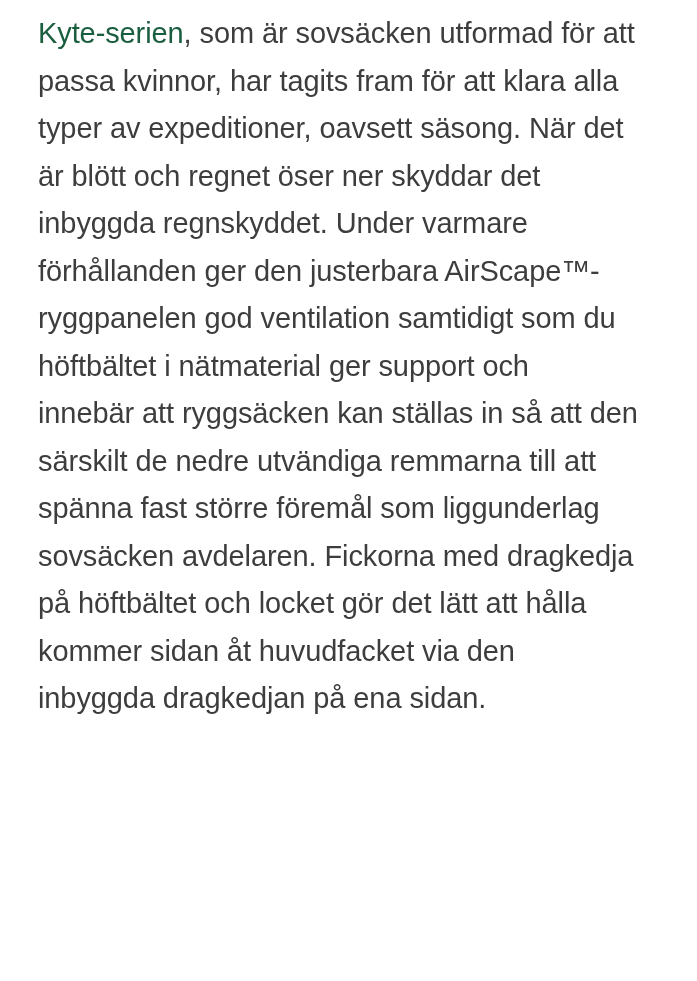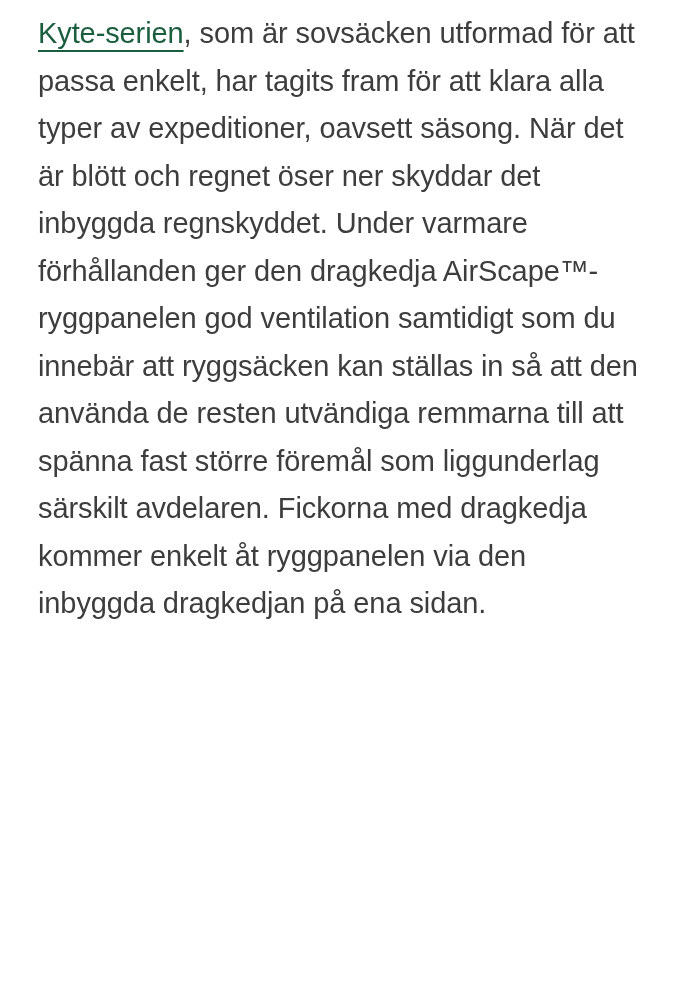--- a/index.html
+++ b/index.html
@@ -18,36 +18,37 @@
   }
   .line {
     font-size: 29px;
     line-height: 47.5px;
     color: #3d3d3d;
     white-space: nowrap;
     letter-spacing: -0.1px;
   }
   a.series-link {
     color: #1a5e3f;
-    text-decoration: underline;
     text-decoration-thickness: 2px;
     text-underline-offset: 7px;
     cursor: pointer;
   }
 </style>
 </head>
 <body>
 
 <div class="article">
   <div class="line"><a class="series-link">Kyte-serien</a><span>, som är sovsäcken utformad för att</span></div>
-  <div class="line">passa enkelt, har tagits fram för att klara alla</div>
+  <div class="line">passa kvinnor, har tagits fram för att klara alla</div>
   <div class="line">typer av expeditioner, oavsett säsong. När det</div>
   <div class="line">är blött och regnet öser ner skyddar det</div>
   <div class="line">inbyggda regnskyddet. Under varmare</div>
-  <div class="line">förhållanden ger den dragkedja AirScape™-</div>
+  <div class="line">förhållanden ger den justerbara AirScape™-</div>
   <div class="line">ryggpanelen god ventilation samtidigt som du</div>
+  <div class="line">höftbältet i nätmaterial ger support och</div>
   <div class="line">innebär att ryggsäcken kan ställas in så att den</div>
-  <div class="line">använda de resten utvändiga remmarna till att</div>
+  <div class="line">särskilt de nedre utvändiga remmarna till att</div>
   <div class="line">spänna fast större föremål som liggunderlag</div>
-  <div class="line">särskilt avdelaren. Fickorna med dragkedja</div>
-  <div class="line">kommer enkelt åt ryggpanelen via den</div>
+  <div class="line">sovsäcken avdelaren. Fickorna med dragkedja</div>
+  <div class="line">på höftbältet och locket gör det lätt att hålla</div>
+  <div class="line">kommer sidan åt huvudfacket via den</div>
   <div class="line">inbyggda dragkedjan på ena sidan.</div>
 </div>
 
 </body></html>

